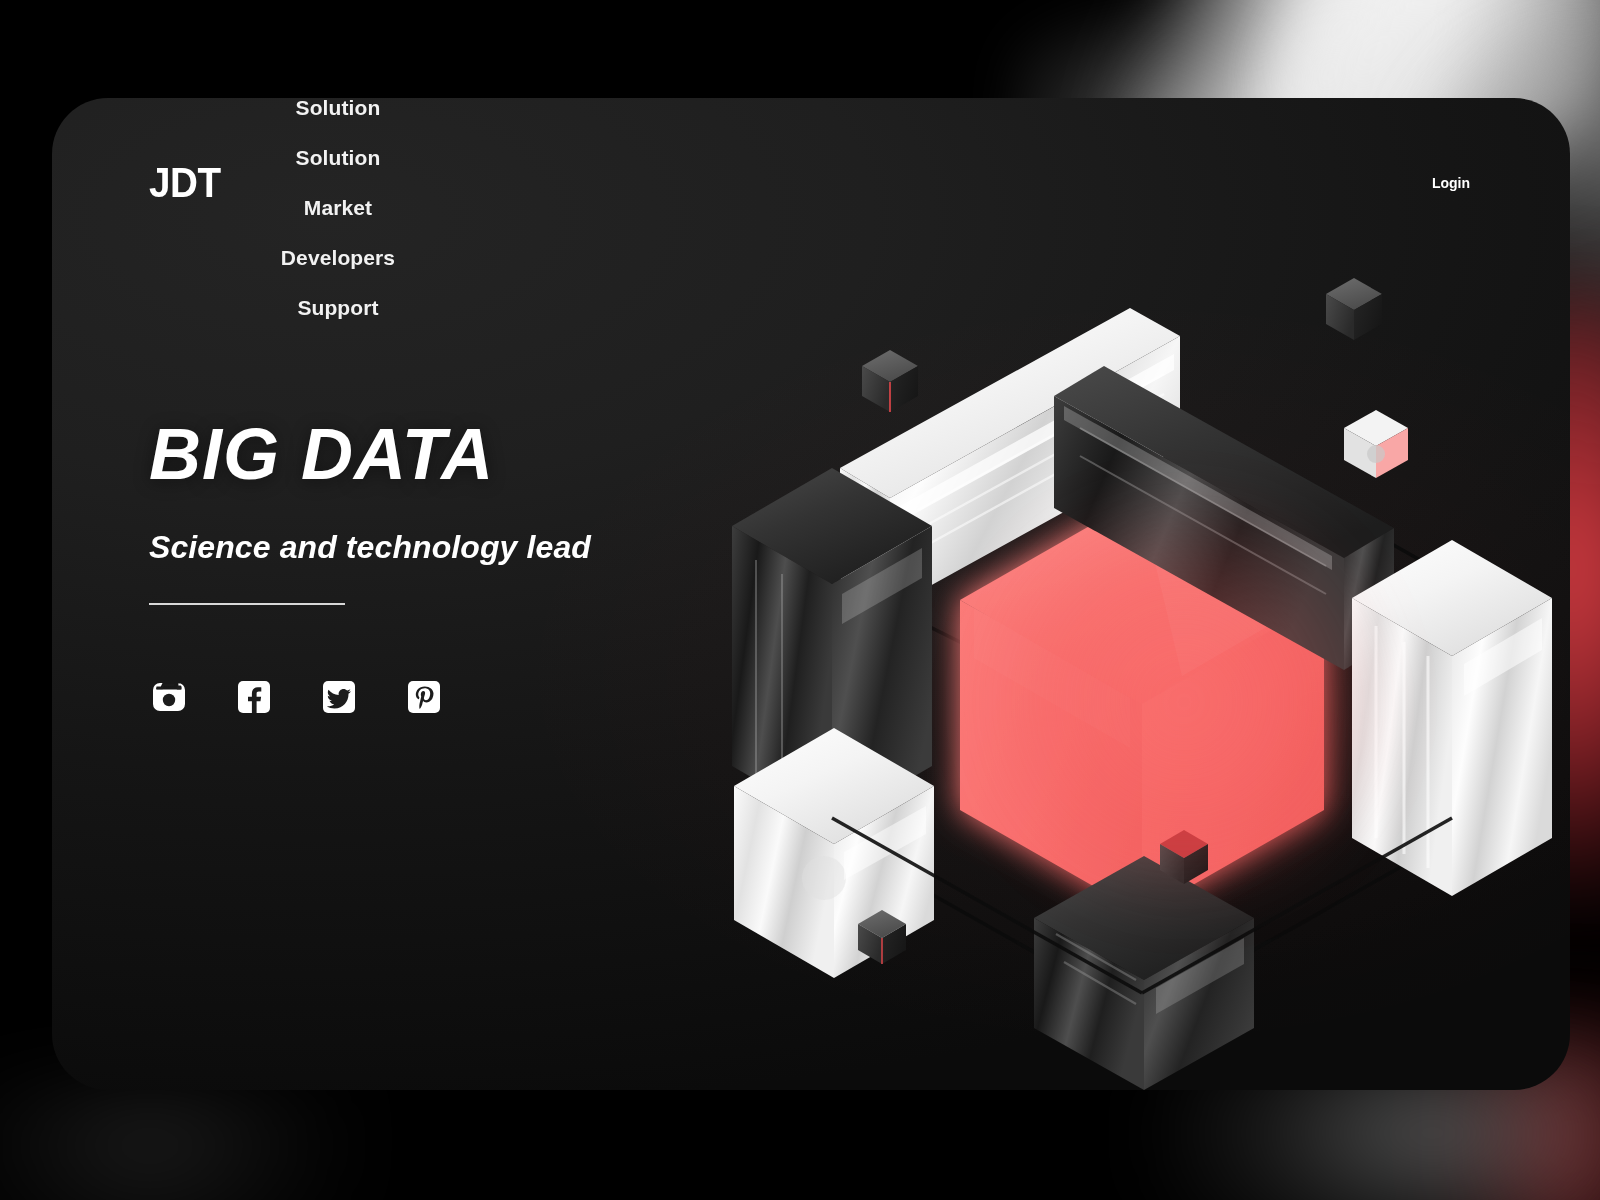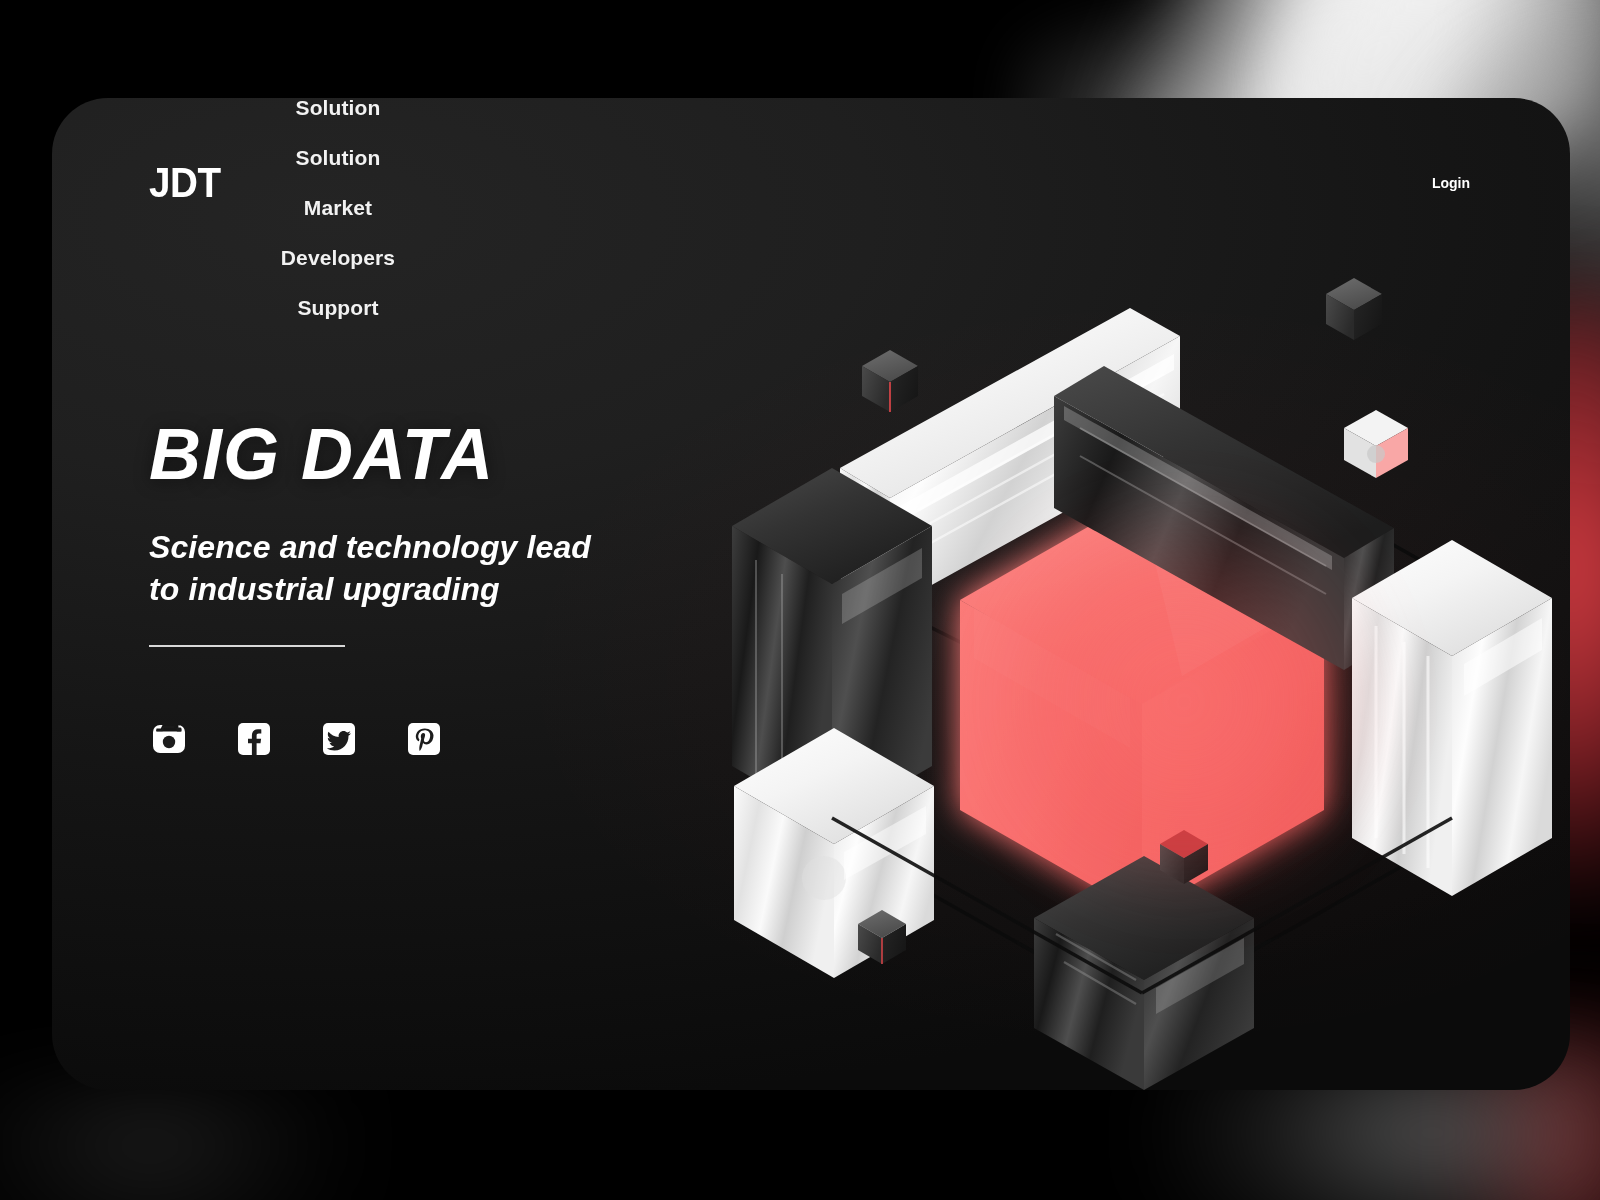--- a/index.html
+++ b/index.html
@@ -223,21 +223,20 @@
 
     <div class="spacer"></div>
     <span class="login">Login</span>
   </div>
 
   <div class="hero">
     <h1 class="hero-title">BIG DATA</h1>
 
     <div class="hero-sub">
       <div>Science and technology lead</div>
-      <div>to industrial upgrading</div>
     </div>
 
     <div class="divider"></div>
 
 
     <div class="socials">
 
       <a class="social">
         <svg viewBox="0 0 40 40">
           <path fill="#ffffff" d="M11,6 h18 a7,7 0 0 1 7,7 v14 a7,7 0 0 1 -7,7 h-18 a7,7 0 0 1 -7,-7 v-14 a7,7 0 0 1 7,-7 z

